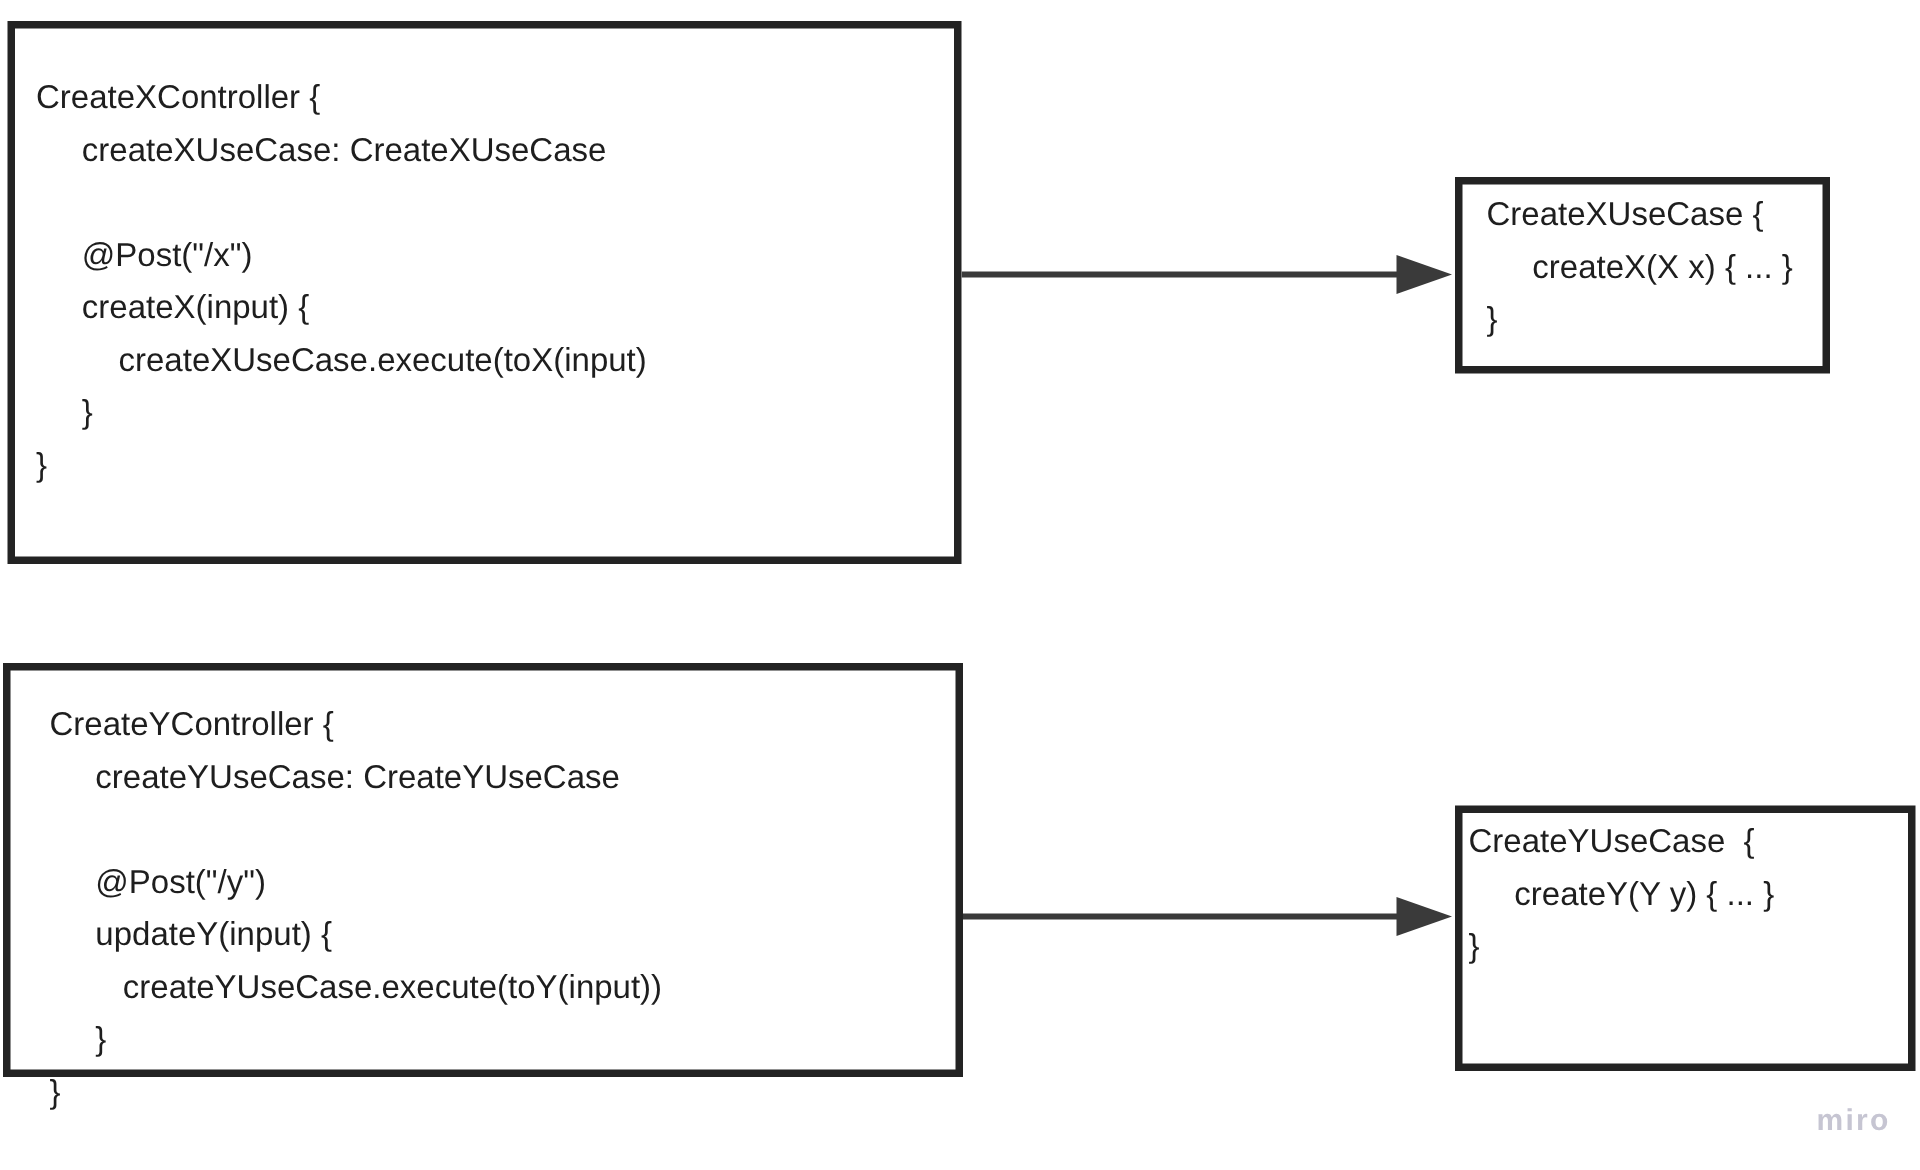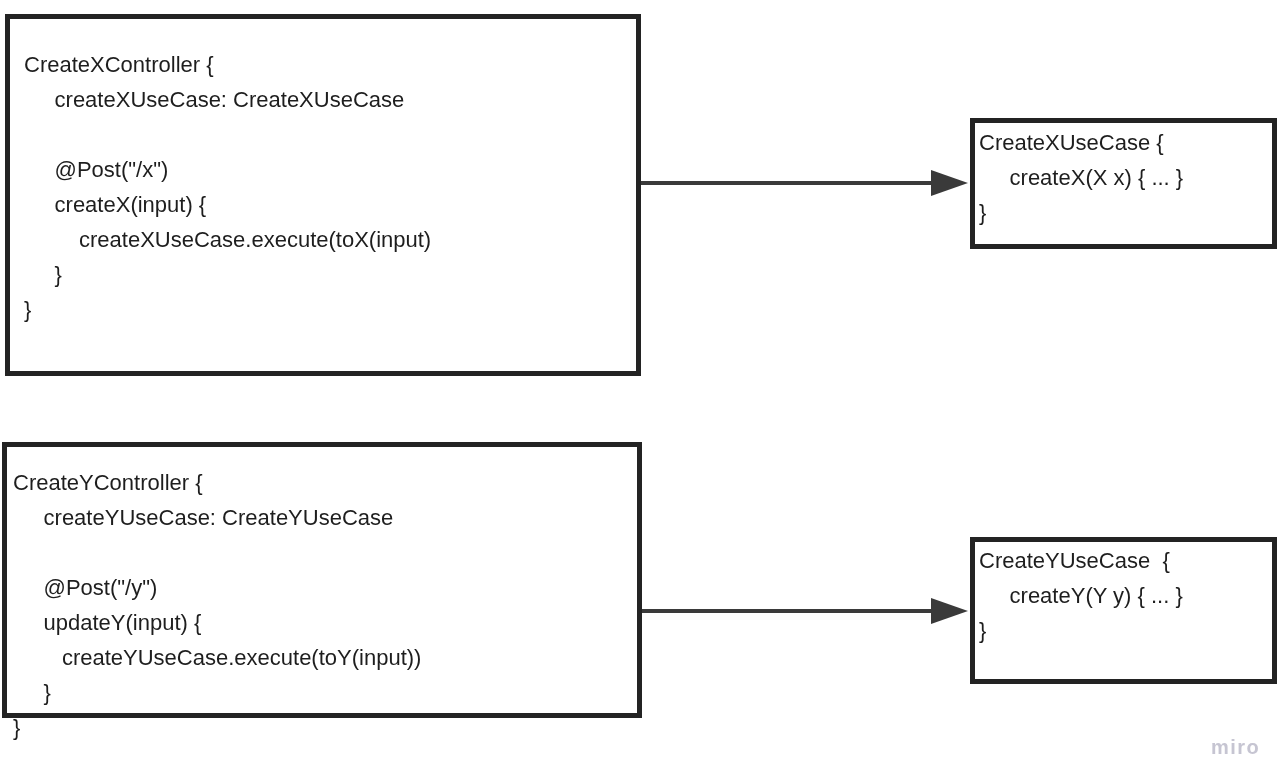--- a/index.html
+++ b/index.html
@@ -37,23 +37,23 @@
   }
   .code {
     margin: 0;
     font-family: "Liberation Sans", sans-serif;
     font-size: 22px;
     line-height: 35px;
     color: var(--text);
     white-space: pre;
   }
   .box-a { left: 5px;   top: 4px;   width: 636px; height: 362px; padding: 28px 8px 0 14px; margin-top: 10px; }
-  .box-b { left: 970px; top: 118px; width: 307px; height: 131px; padding: 2px 4px 0 4px; }
-  .box-c { left: 2px;   top: 442px; width: 640px; height: 276px; padding: 18px 8px 0 6px; }
-  .box-d { left: 970px; top: 537px; width: 307px; height: 147px; padding: 1px 4px 0 4px; }
+  .box-b { left: 970px; top: 118px; width: 250px; height: 131px; padding: 2px 4px 0 16px; }
+  .box-c { left: 2px;   top: 442px; width: 640px; height: 276px; padding: 18px 8px 0 26px; }
+  .box-d { left: 970px; top: 537px; width: 307px; height: 177px; padding: 1px 4px 0 4px; }
   .watermark {
     position: absolute;
     left: 1211px; top: 736px;
     font-size: 20px;
     font-weight: bold;
     letter-spacing: 1.5px;
     color: var(--watermark);
     user-select: none;
   }
 </style>

